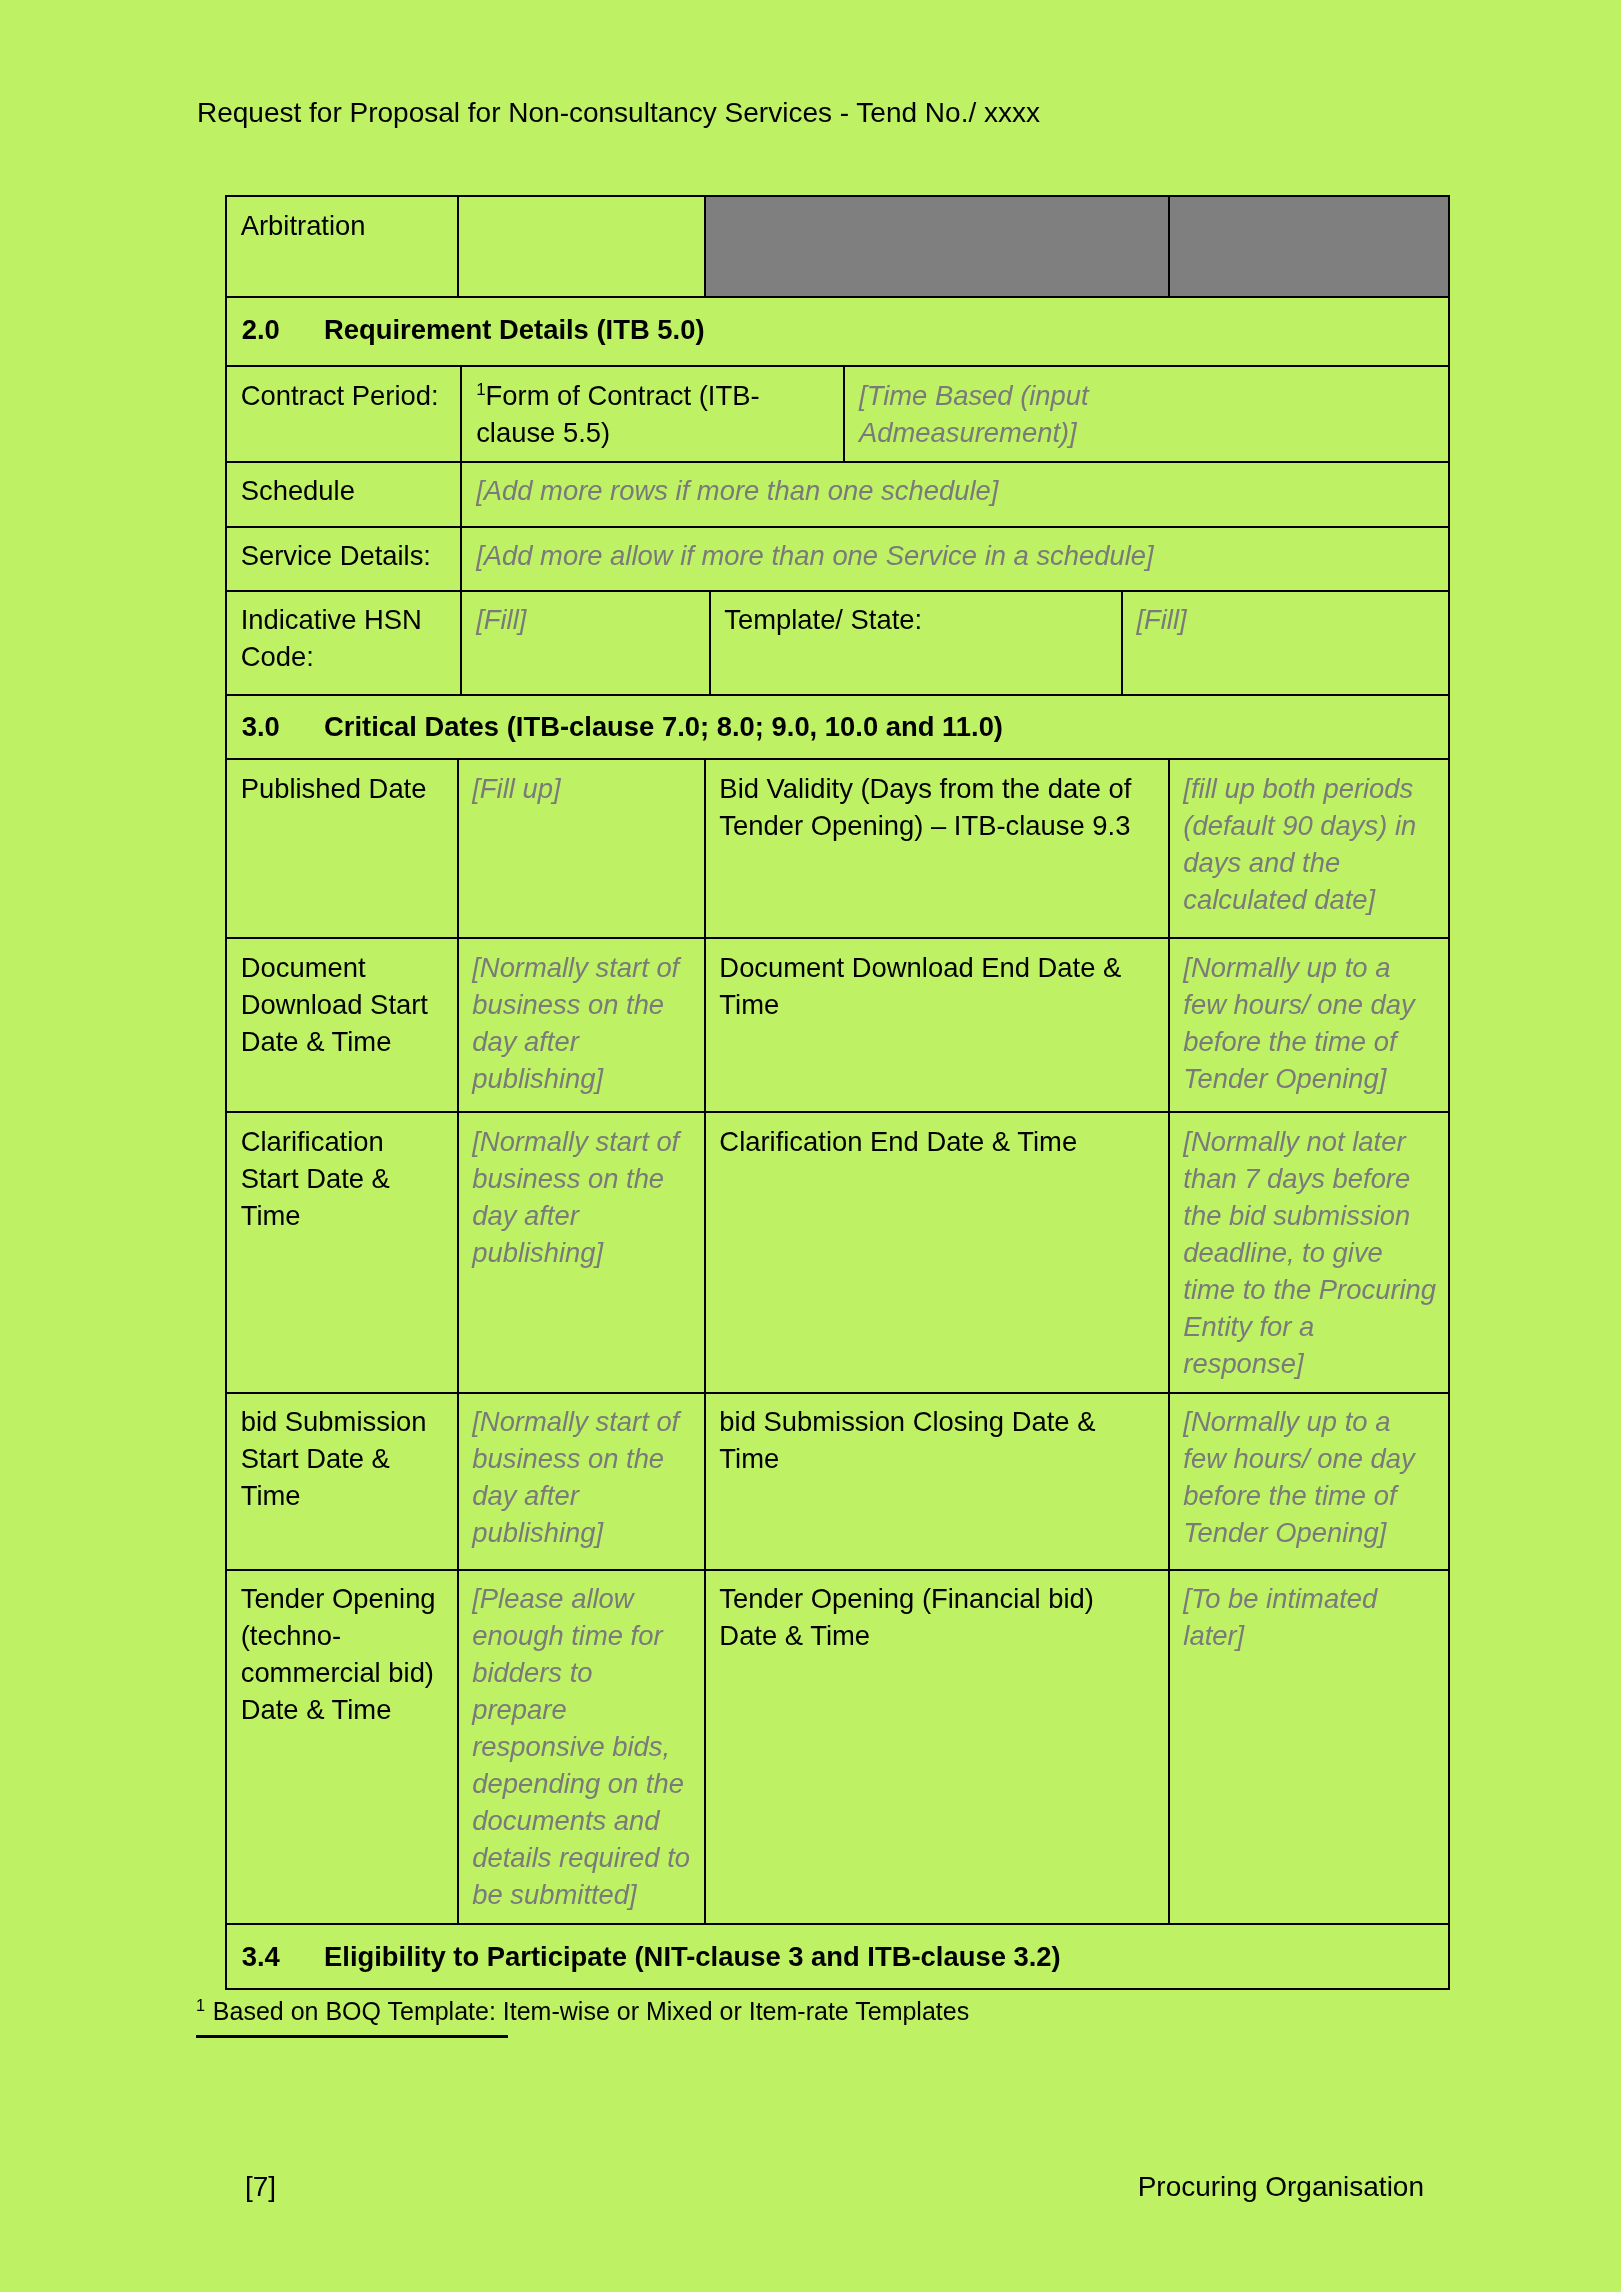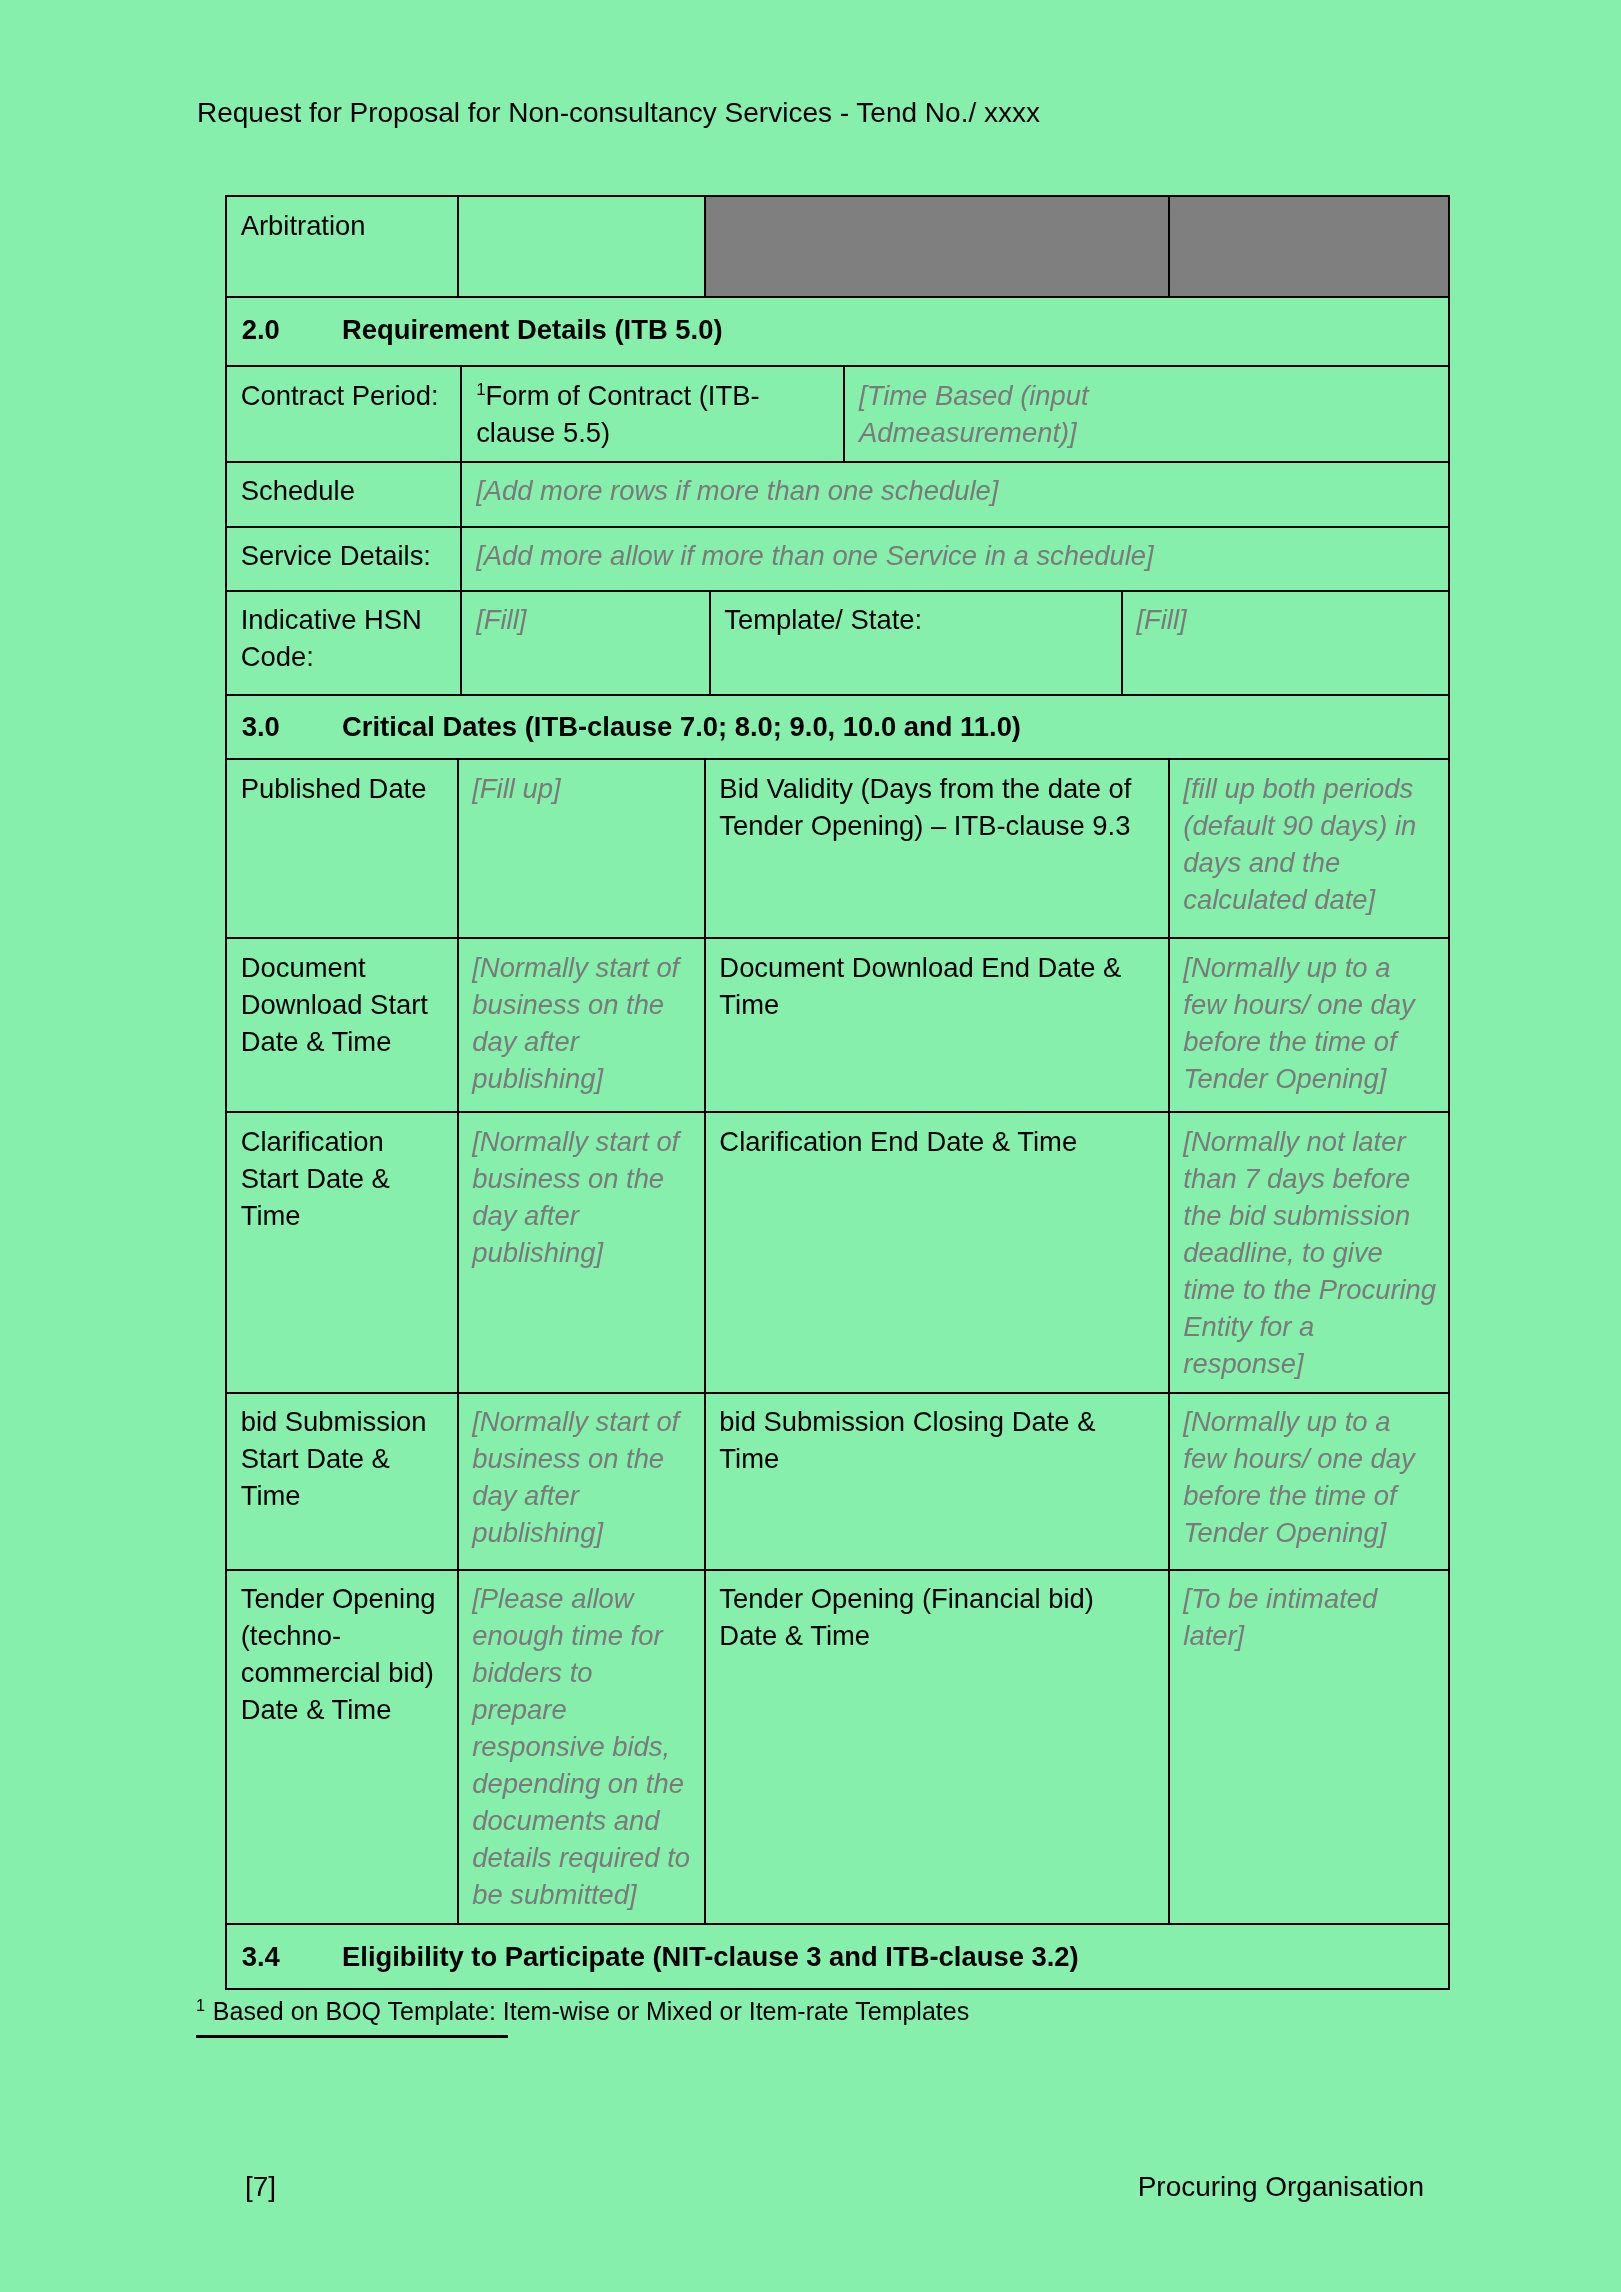--- a/index.html
+++ b/index.html
@@ -1,20 +1,20 @@
 <!DOCTYPE html>
 <html><head>
 <meta charset="utf-8">
 <style>
   html,body{margin:0;padding:0;}
   body{background:#e8e8e8;}
   .page{
     position:relative;
     width:1621px;height:2293px;
-    background:#86efac;
+    background:#bef264;
     font-family:"Liberation Sans","DejaVu Sans",sans-serif;
     color:#000;
     overflow:hidden;
   }
   *{box-sizing:border-box;}
   .header{
     position:absolute;top:94px;left:197px;
     font-size:28px;line-height:37px;
   }
   .doc-table{
@@ -28,21 +28,21 @@
   .tcell{
     border-left:2px solid #000;
     padding:9.8px 11.8px 9.8px 13.7px;
     overflow:hidden;
   }
   .tcell:first-child{border-left:0;}
   .w1{width:18.80%;} .w2{width:20.24%;} .w3{width:38.00%;} .w4{width:22.96%;}
   .gray{background:#7f7f7f;}
   .ph{color:#7a7a7a;font-style:italic;}
   .sec{font-weight:bold;padding:12.7px 11.8px 12.7px 0;}
-  .sec .num{display:inline-block;width:115px;padding-left:14.7px;flex:none;}
+  .sec .num{display:inline-block;width:97px;padding-left:14.7px;flex:none;}
   sup.fnref{font-size:0.62em;line-height:0;vertical-align:super;}
   .fn-sep{
     position:absolute;top:2035px;left:196px;
     width:312px;height:2.9px;background:#000;
   }
   .footnote{
     position:absolute;top:1988px;left:196px;
     font-size:25px;line-height:35px;
   }
   .footnote sup{font-size:0.65em;vertical-align:super;margin-right:7.8px;}

